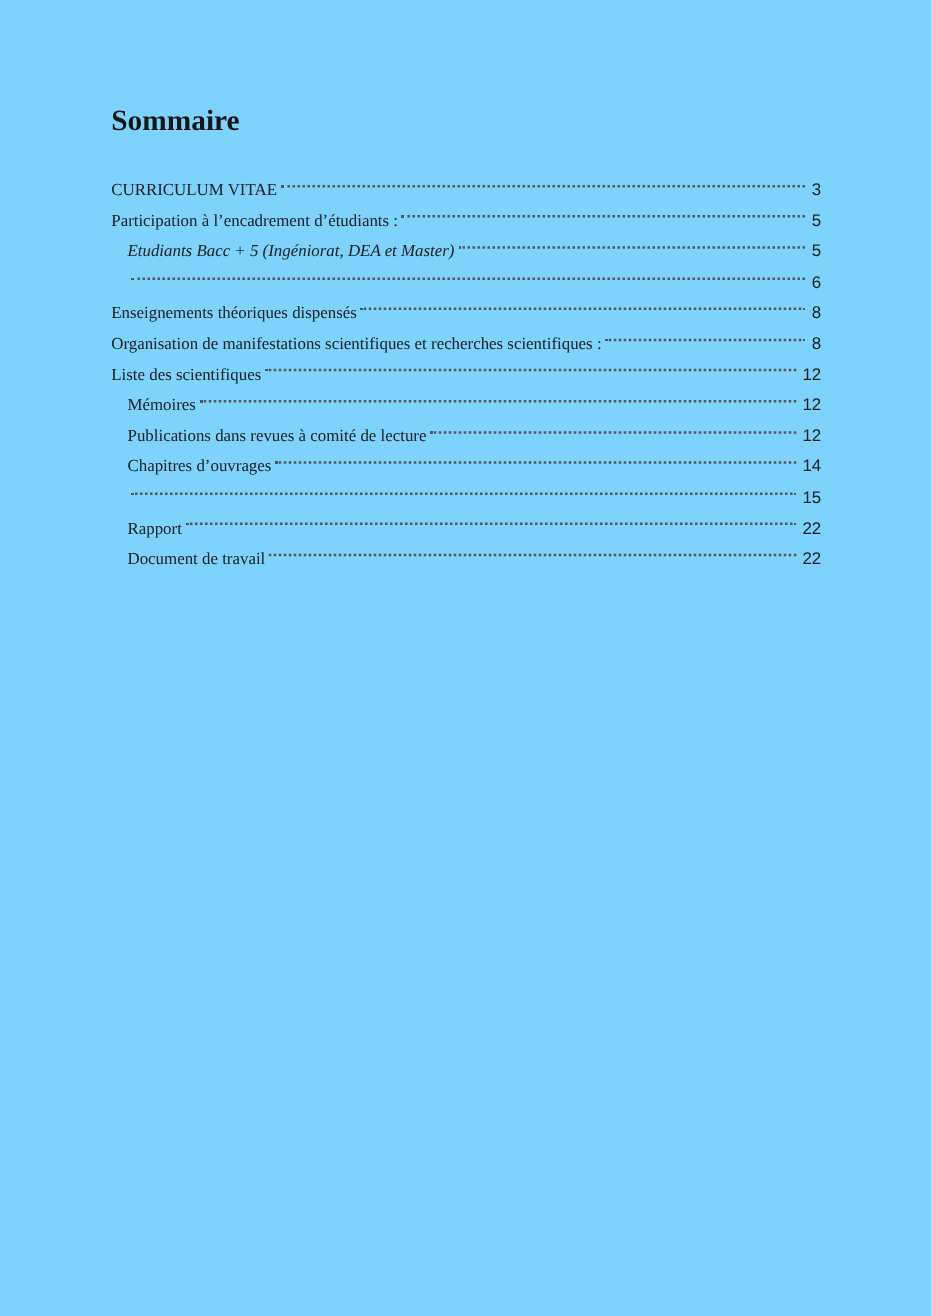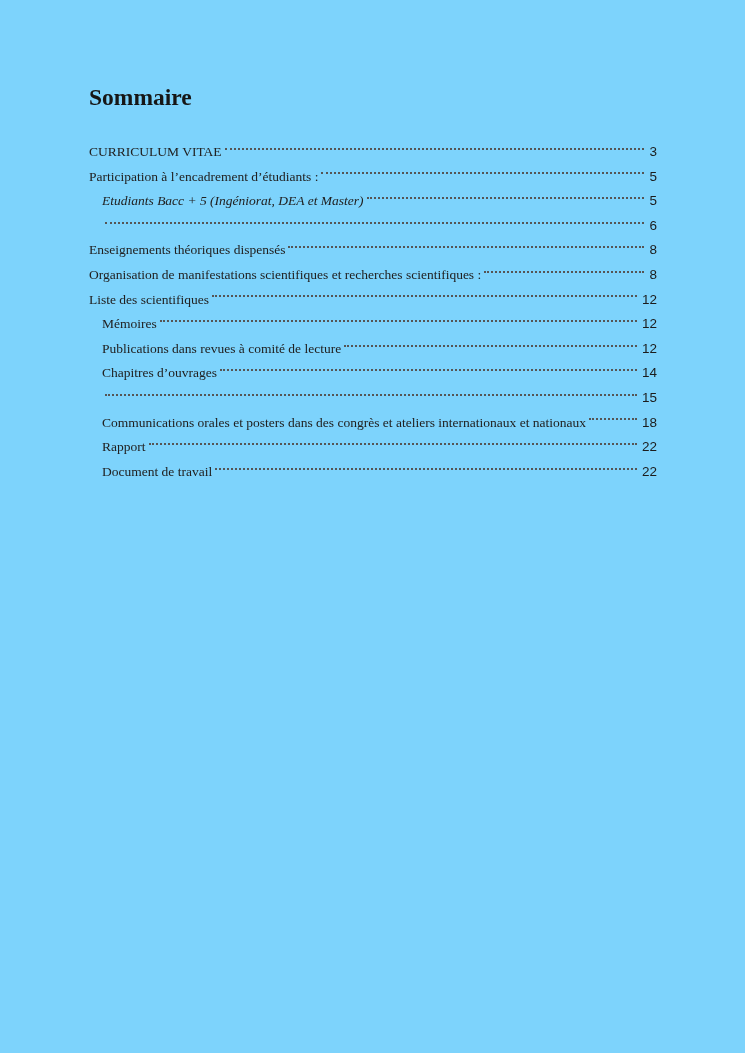--- a/index.html
+++ b/index.html
@@ -114,25 +114,20 @@
       <div class="toc-row level-2">
     <span class="toc-label">Chapitres d’ouvrages</span>
     <span class="toc-leader"></span>
     <span class="toc-page">14</span>
   </div>
       <div class="toc-row level-2">
     <span class="toc-leader"></span>
     <span class="toc-page">15</span>
   </div>
       <div class="toc-row level-2">
-    <span class="toc-label">Communications orales et posters dans des congrès et ateliers internationaux et nationaux</span>
-    <span class="toc-leader"></span>
-    <span class="toc-page">18</span>
-  </div>
-      <div class="toc-row level-2">
     <span class="toc-label">Rapport</span>
     <span class="toc-leader"></span>
     <span class="toc-page">22</span>
   </div>
       <div class="toc-row level-2">
     <span class="toc-label">Document de travail</span>
     <span class="toc-leader"></span>
     <span class="toc-page">22</span>
   </div>
     </div>

